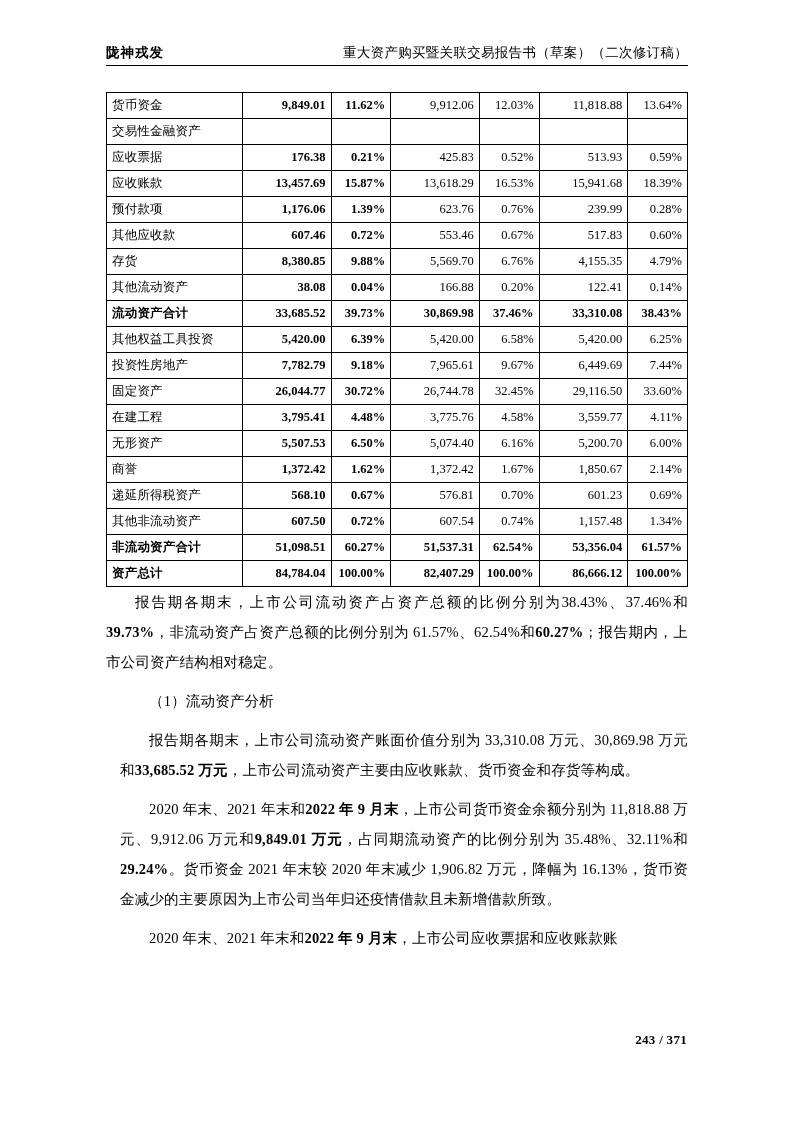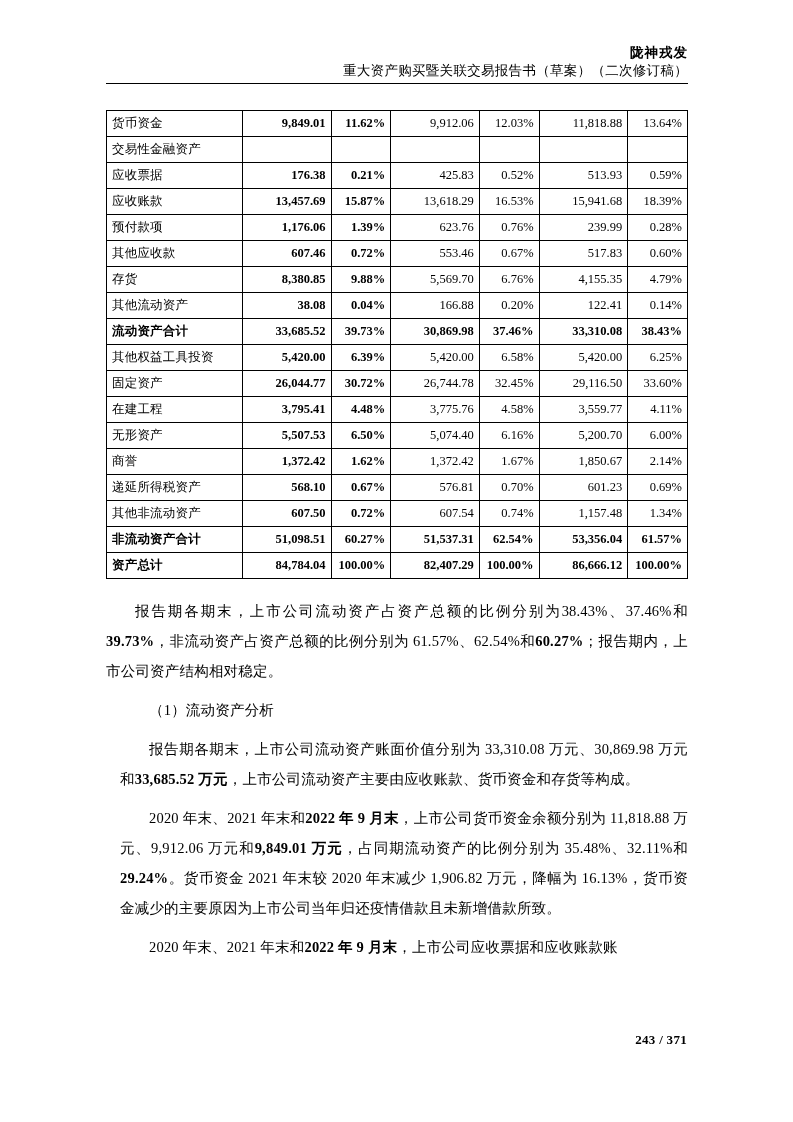--- a/index.html
+++ b/index.html
@@ -26,21 +26,20 @@
   }
   
   .doc-header {
     display: flex;
     justify-content: space-between;
     align-items: flex-end;
     font-size: 13.5px;
     padding-bottom: 3px;
     border-bottom: 1px solid #000;
     margin-bottom: 26px;
-    flex-direction: column;
   }
   .doc-header .left {
     font-weight: bold;
     letter-spacing: 1px;
   }
   .doc-header .right {
     font-size: 13.5px;
     letter-spacing: 0.3px;
   }
   
@@ -78,21 +77,21 @@
   .col-pct    { width: 58px; }
   
   p.para {
     font-size: 14.5px;
     line-height: 30px;
     margin: 0;
     text-indent: 2em;
     text-align: justify;
     letter-spacing: 0.2px;
   }
-  p.first { margin-top: 17px; }
+  p.first { }
   p.gap   { margin-top: 9px; margin-left: 14px; }
   b.hl { font-weight: bold; }
   
   .footer {
     position: absolute;
     right: 106px;
     bottom: 74px;
     font-size: 13px;
     font-weight: bold;
     letter-spacing: 0.3px;
@@ -205,20 +204,29 @@
         <tr>
           <td class="lbl">其他权益工具投资</td>
           <td class="num b">5,420.00</td>
           <td class="num b">6.39%</td>
           <td class="num">5,420.00</td>
           <td class="num">6.58%</td>
           <td class="num">5,420.00</td>
           <td class="num">6.25%</td>
         </tr>
         <tr>
+          <td class="lbl">投资性房地产</td>
+          <td class="num b">7,782.79</td>
+          <td class="num b">9.18%</td>
+          <td class="num">7,965.61</td>
+          <td class="num">9.67%</td>
+          <td class="num">6,449.69</td>
+          <td class="num">7.44%</td>
+        </tr>
+        <tr>
           <td class="lbl">固定资产</td>
           <td class="num b">26,044.77</td>
           <td class="num b">30.72%</td>
           <td class="num">26,744.78</td>
           <td class="num">32.45%</td>
           <td class="num">29,116.50</td>
           <td class="num">33.60%</td>
         </tr>
         <tr>
           <td class="lbl">在建工程</td>

